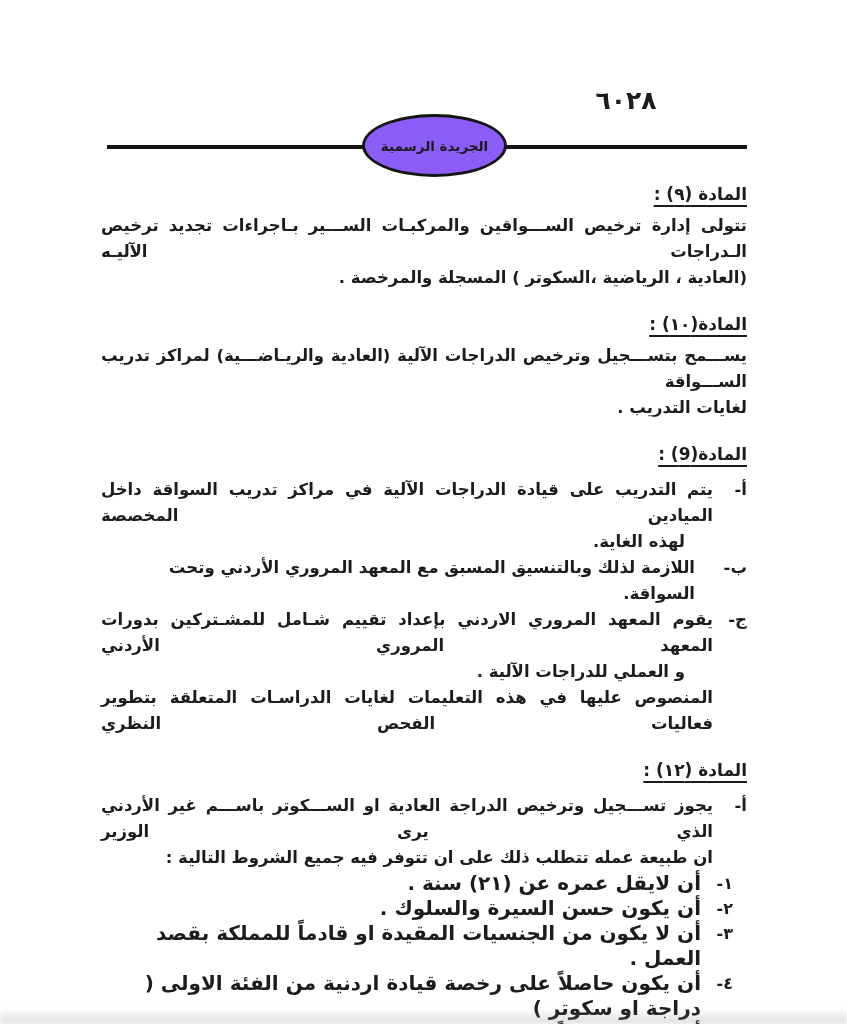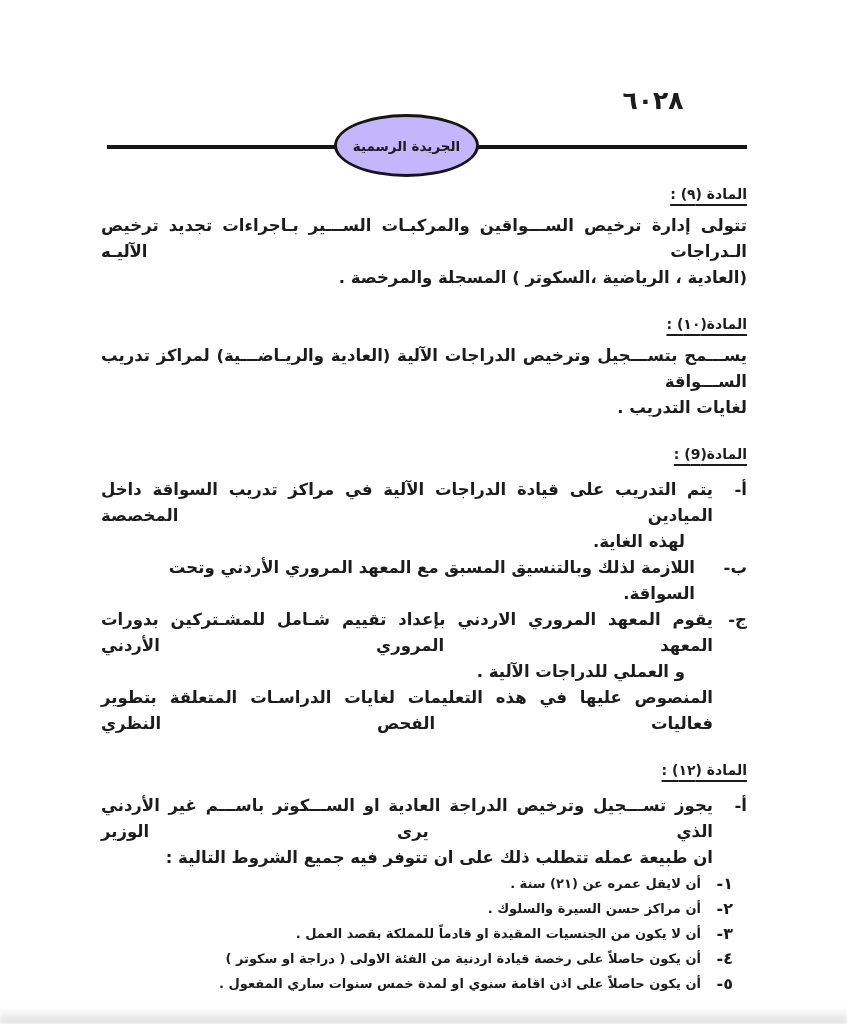--- a/index.html
+++ b/index.html
@@ -4,48 +4,48 @@
 <style>
   html,body{margin:0;padding:0;}
   body{
     width:847px;height:1024px;overflow:hidden;position:relative;
     background:#ffffff;color:#1c1c1c;
     font-family:"DejaVu Sans","Liberation Sans",sans-serif;
   }
   .page{position:absolute;inset:0;direction:rtl;}
   
   .pageno{
-    position:absolute;top:86px;left:588px;width:130px;
+    position:absolute;top:86px;left:561px;width:130px;
     font-size:25px;font-weight:700;letter-spacing:12px;
     text-align:center;direction:rtl;white-space:nowrap;
   }
   .rule{position:absolute;top:145px;left:107px;width:640px;height:4px;background:#151515;}
   .seal{
-    position:absolute;top:114px;left:334px;width:145px;height:63px;
-    border:3px solid #151515;border-radius:50%;background:#c4b5fd;
+    position:absolute;top:114px;left:362px;width:145px;height:63px;
+    border:3px solid #151515;border-radius:50%;background:#8b5cf6;
     display:flex;align-items:center;justify-content:center;box-sizing:border-box;
   }
   .seal span{font-size:13.5px;font-weight:600;}
   
   .content{position:absolute;top:181px;right:100px;width:646px;}
   .sec{margin-bottom:20px;}
-  .hd{font-size:14px;font-weight:700;text-align:right;line-height:26px;margin:0;}
+  .hd{font-size:17px;font-weight:700;text-align:right;line-height:26px;margin:0;}
   .hd .u{text-decoration:underline;text-underline-offset:5px;text-decoration-thickness:1.5px;}
   .para{margin-top:6px;}
   .items{margin-top:10px;}
   .ln{font-size:16.5px;font-weight:700;line-height:26px;text-align:right;}
   .jl{text-align:justify;text-align-last:justify;}
   .ind1{margin-right:28px;}
   .inds{margin-right:18px;}
   .item{display:flex;}
   .mk{flex:0 0 34px;width:34px;font-size:16.5px;font-weight:700;line-height:26px;}
   .itx{flex:1;min-width:0;}
   .sub{display:flex;padding-right:14px;}
   .smk{flex:0 0 32px;width:32px;font-size:16px;font-weight:700;line-height:25px;}
-  .stx{font-size:13px;font-weight:700;line-height:25px;text-align:right;}
+  .stx{font-size:20px;font-weight:700;line-height:25px;text-align:right;}
   
   .scan-edge{
     position:absolute;bottom:0;left:0;width:100%;height:16px;
     background:linear-gradient(to bottom,rgba(255,255,255,0),rgba(140,140,140,0.30));
     filter:blur(2px);pointer-events:none;
   }
 </style>
 </head>
 <body>
 
@@ -117,21 +117,21 @@
             <div class="ln">ان طبيعة عمله تتطلب ذلك على ان تتوفر فيه جميع الشروط التالية :</div>
           </div>
         </div>
 
         <div class="sub">
           <span class="smk">١-</span>
           <span class="stx">أن لايقل عمره عن (٢١) سنة .</span>
         </div>
         <div class="sub">
           <span class="smk">٢-</span>
-          <span class="stx">أن مراكز حسن السيرة والسلوك .</span>
+          <span class="stx">أن يكون حسن السيرة والسلوك .</span>
         </div>
         <div class="sub">
           <span class="smk">٣-</span>
           <span class="stx">أن لا يكون من الجنسيات المقيدة او قادماً للمملكة بقصد العمل .</span>
         </div>
         <div class="sub">
           <span class="smk">٤-</span>
           <span class="stx">أن يكون حاصلاً على رخصة قيادة اردنية من الفئة الاولى ( دراجة او سكوتر )</span>
         </div>
         <div class="sub">

